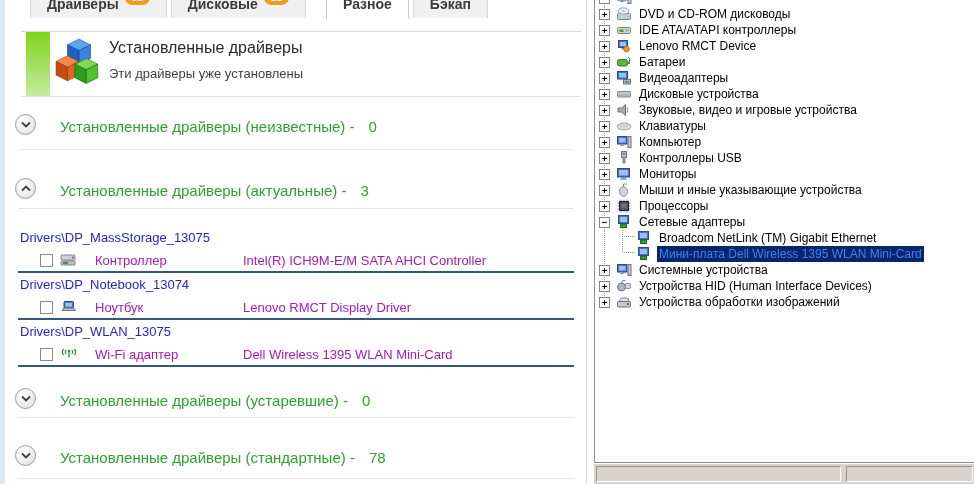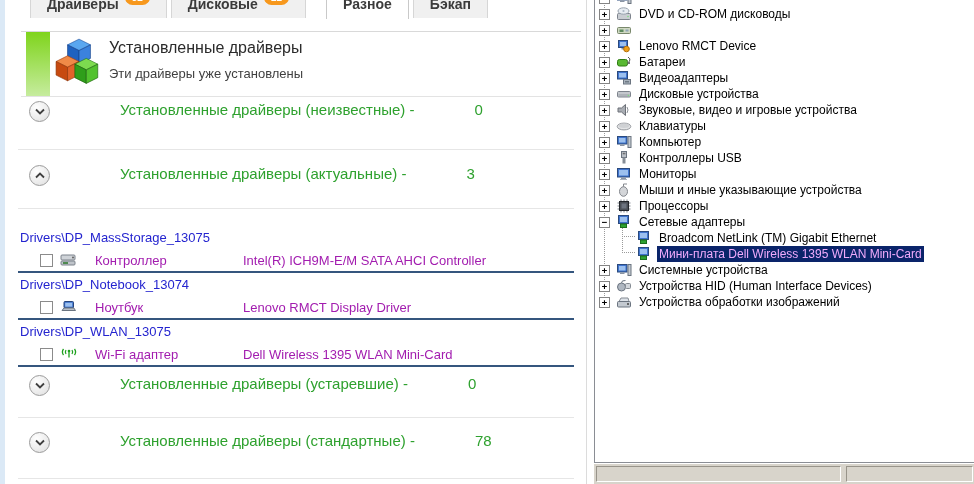--- a/index.html
+++ b/index.html
@@ -22,21 +22,21 @@
   .tab.active { background:#fff; border-color:#c9c9c9; height:31px; margin-bottom:-1px; }
   .badge { background:#f7981d; color:#fff; border-radius:10px; font-size:10px; font-weight:bold;
            padding:2px 7px; margin-left:6px; transform:translateY(-6px); }
 
   .banner { position:absolute; left:16px; top:32px; width:560px; height:65px; background:#fff; border-bottom:1px solid #e3e3e3; }
   .green-bar { position:absolute; left:5px; top:0; width:24px; height:64px; background:linear-gradient(180deg,#7fd41c,#c6ec9e); }
   .cubes { position:absolute; left:33px; top:4px; }
   .banner-title { position:absolute; left:88px; top:7px; font-size:16px; font-weight:normal; color:#2b2b2b; }
   .banner-sub { position:absolute; left:88px; top:34px; font-size:13px; color:#3f3f3f; }
 
-  .section-row { position:absolute; left:24px; height:34px; display:flex; align-items:flex-start; cursor:default;gap:46px; }
+  .section-row { position:absolute; left:10px; height:34px; display:flex; align-items:flex-end; cursor:default; }
   .chev { width:21px; height:21px; border-radius:50%; border:1px solid #9b9b9b;
           background:radial-gradient(circle at 35% 30%, #ffffff, #dedede); display:flex; align-items:center; justify-content:center; flex:0 0 auto; }
   .chev svg { display:block; }
   .chev.up svg { transform:rotate(180deg); }
   .sec-label { margin-left:24px; font-size:15px; color:#2ea12e; white-space:nowrap; }
   .sec-count { margin-left:14px; font-size:15px; color:#2ea12e; }
   .hdiv { position:absolute; left:13px; width:556px; border-top:1px solid #e6e6e6; }
 
   .groups { position:absolute; left:0; top:226px; width:520px; }
   .g-link { height:23px; line-height:23px; margin-left:15px; font-size:13px; color:#2424cf; cursor:pointer; white-space:nowrap; }
@@ -54,21 +54,21 @@
   .tree-inner { position:absolute; left:0; top:-10px; width:100%; }
   .guide { position:absolute; border-left:1px dotted #9a9a9a; width:0; }
   .guide-h { position:absolute; border-top:1px dotted #9a9a9a; height:0; }
   .trow { position:relative; height:16px; display:flex; align-items:center; white-space:nowrap; font-size:12px; color:#000; }
   .tbox { position:relative; width:11px; height:11px; margin-left:4px; border:1px solid #848484; background:#fff;
           font:bold 9px/9px "DejaVu Sans Mono", monospace; text-align:center; color:#000; flex:0 0 auto; z-index:2; }
   .ticon { width:16px; height:16px; margin-left:6px; flex:0 0 auto; z-index:2; }
   .ticon svg { display:block; }
   .trow.child .ticon { margin-left:41px; }
   .tlabel { margin-left:5px; padding:1px 2px; }
-  .tlabel.sel { background:#0a246a; color:#f0abfc; }
+  .tlabel.sel { background:#0a246a; color:#3b82f6; }
 
   .status-bar { position:absolute; left:594px; top:464px; width:380px; height:20px; background:#d8d4cb;
                 display:flex; gap:5px; padding:2px 1px 2px 2px; }
   .status-cell { border:1px solid; border-color:#98948a #ffffff #ffffff #98948a; }
   .status-cell.c1 { width:245px; }
   .status-cell.c2 { flex:1; }
 </style>
 </head>
 <body>
 
@@ -241,20 +241,21 @@
         </div>
         <div class="trow">
           <span class="tbox">+</span>
           <span class="ticon">
             <svg width="16" height="16" viewBox="0 0 16 16">
               <rect x="1.5" y="5.5" width="13" height="6" rx="1" fill="#cfd8c2" stroke="#79886b"></rect>
               <rect x="3.5" y="7.5" width="4" height="2.5" fill="#5d8a5d"></rect>
               <rect x="9.5" y="7.5" width="3" height="2" fill="#90a5b8"></rect>
             </svg>
           </span>
+          <span class="tlabel">IDE ATA/ATAPI контроллеры</span>
         </div>
         <div class="trow">
           <span class="tbox">+</span>
           <span class="ticon">
             <svg width="16" height="16" viewBox="0 0 16 16">
               <rect x="2.5" y="2.5" width="9" height="7" fill="#3f74cf" stroke="#2b4a7d"></rect>
               <rect x="4" y="4" width="6" height="4" fill="#9cc0ee"></rect>
               <rect x="5.5" y="10" width="3" height="1.5" fill="#8b95a3"></rect>
               <circle cx="10.5" cy="11" r="2.8" fill="#f0a019" stroke="#b36f07"></circle>
             </svg>

